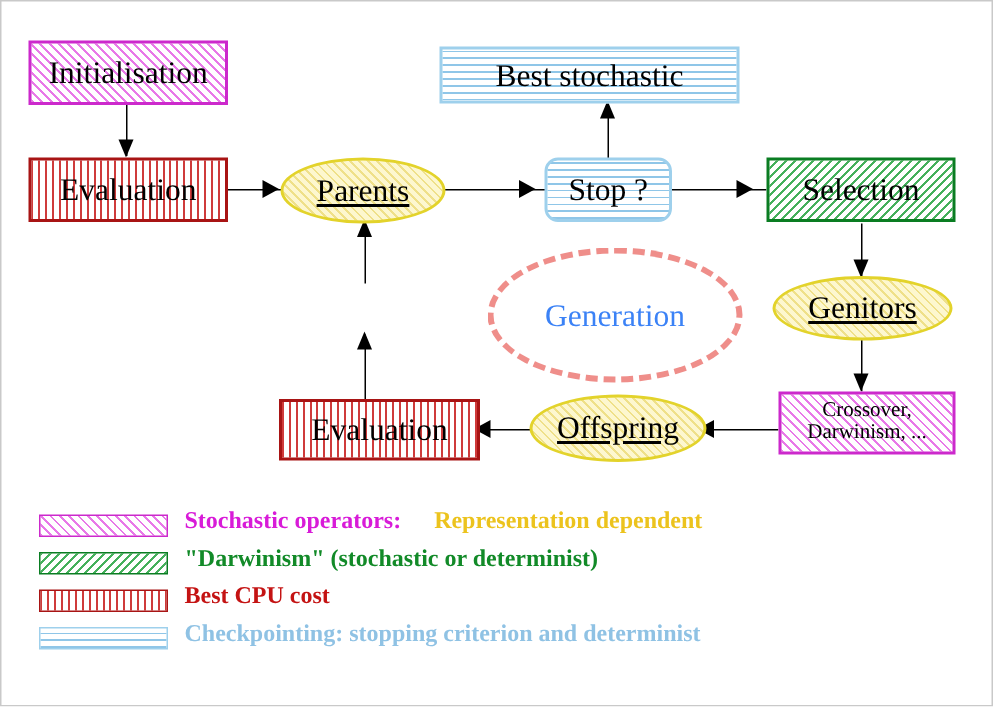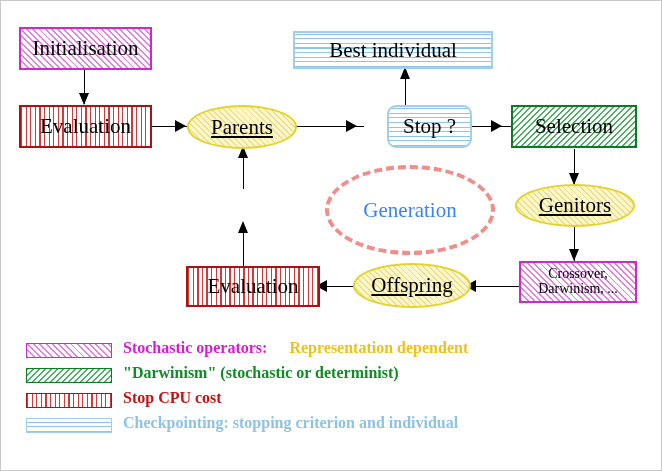--- a/index.html
+++ b/index.html
@@ -136,24 +136,24 @@
 
   <div class="node rect fill-red" style="left:18px;top:104px;width:133px;height:43px;font-size:21px;">
     <span>Evaluation</span>
   </div>
 
   <div class="node ellipse fill-yellow" style="left:186px;top:104px;width:110px;height:44px;font-size:21px;">
     <span>Parents</span>
   </div>
 
   <div class="node rect fill-blue" style="left:292px;top:30px;width:200px;height:38px;font-size:21px;">
-    <span>Best individual</span>
-  </div>
-
-  <div class="node rect rounded fill-blue" style="left:362px;top:104px;width:85px;height:43px;font-size:21px;margin-left:24px;">
+    <span>Best stochastic</span>
+  </div>
+
+  <div class="node rect rounded fill-blue" style="left:362px;top:104px;width:85px;height:43px;font-size:21px;">
     <span>Stop ?</span>
   </div>
 
   <div class="node rect fill-green" style="left:510px;top:104px;width:126px;height:43px;font-size:21px;">
     <span>Selection</span>
   </div>
 
   <div class="node ellipse fill-yellow" style="left:514px;top:183px;width:120px;height:43px;font-size:21px;">
     <span>Genitors</span>
   </div>
@@ -187,23 +187,23 @@
       </div>
     </div>
 
     <div class="lrow" style="top:27px;width:662px;">
       <div class="swatch fill-green" style="top:4px;"></div>
       <div class="ltext c-green" style="top:0px;">"Darwinism" (stochastic or determinist)</div>
     </div>
 
     <div class="lrow" style="top:52px;width:662px;">
       <div class="swatch fill-red" style="top:4px;"></div>
-      <div class="ltext c-red" style="top:0px;">Stop CPU cost</div>
+      <div class="ltext c-red" style="top:0px;">Best CPU cost</div>
     </div>
 
     <div class="lrow" style="top:77px;width:662px;">
       <div class="swatch fill-blue" style="top:4px;"></div>
-      <div class="ltext c-blue" style="top:0px;">Checkpointing: stopping criterion and individual</div>
+      <div class="ltext c-blue" style="top:0px;">Checkpointing: stopping criterion and determinist</div>
     </div>
 
   </div>
 
 </div>
 
 </body></html>

